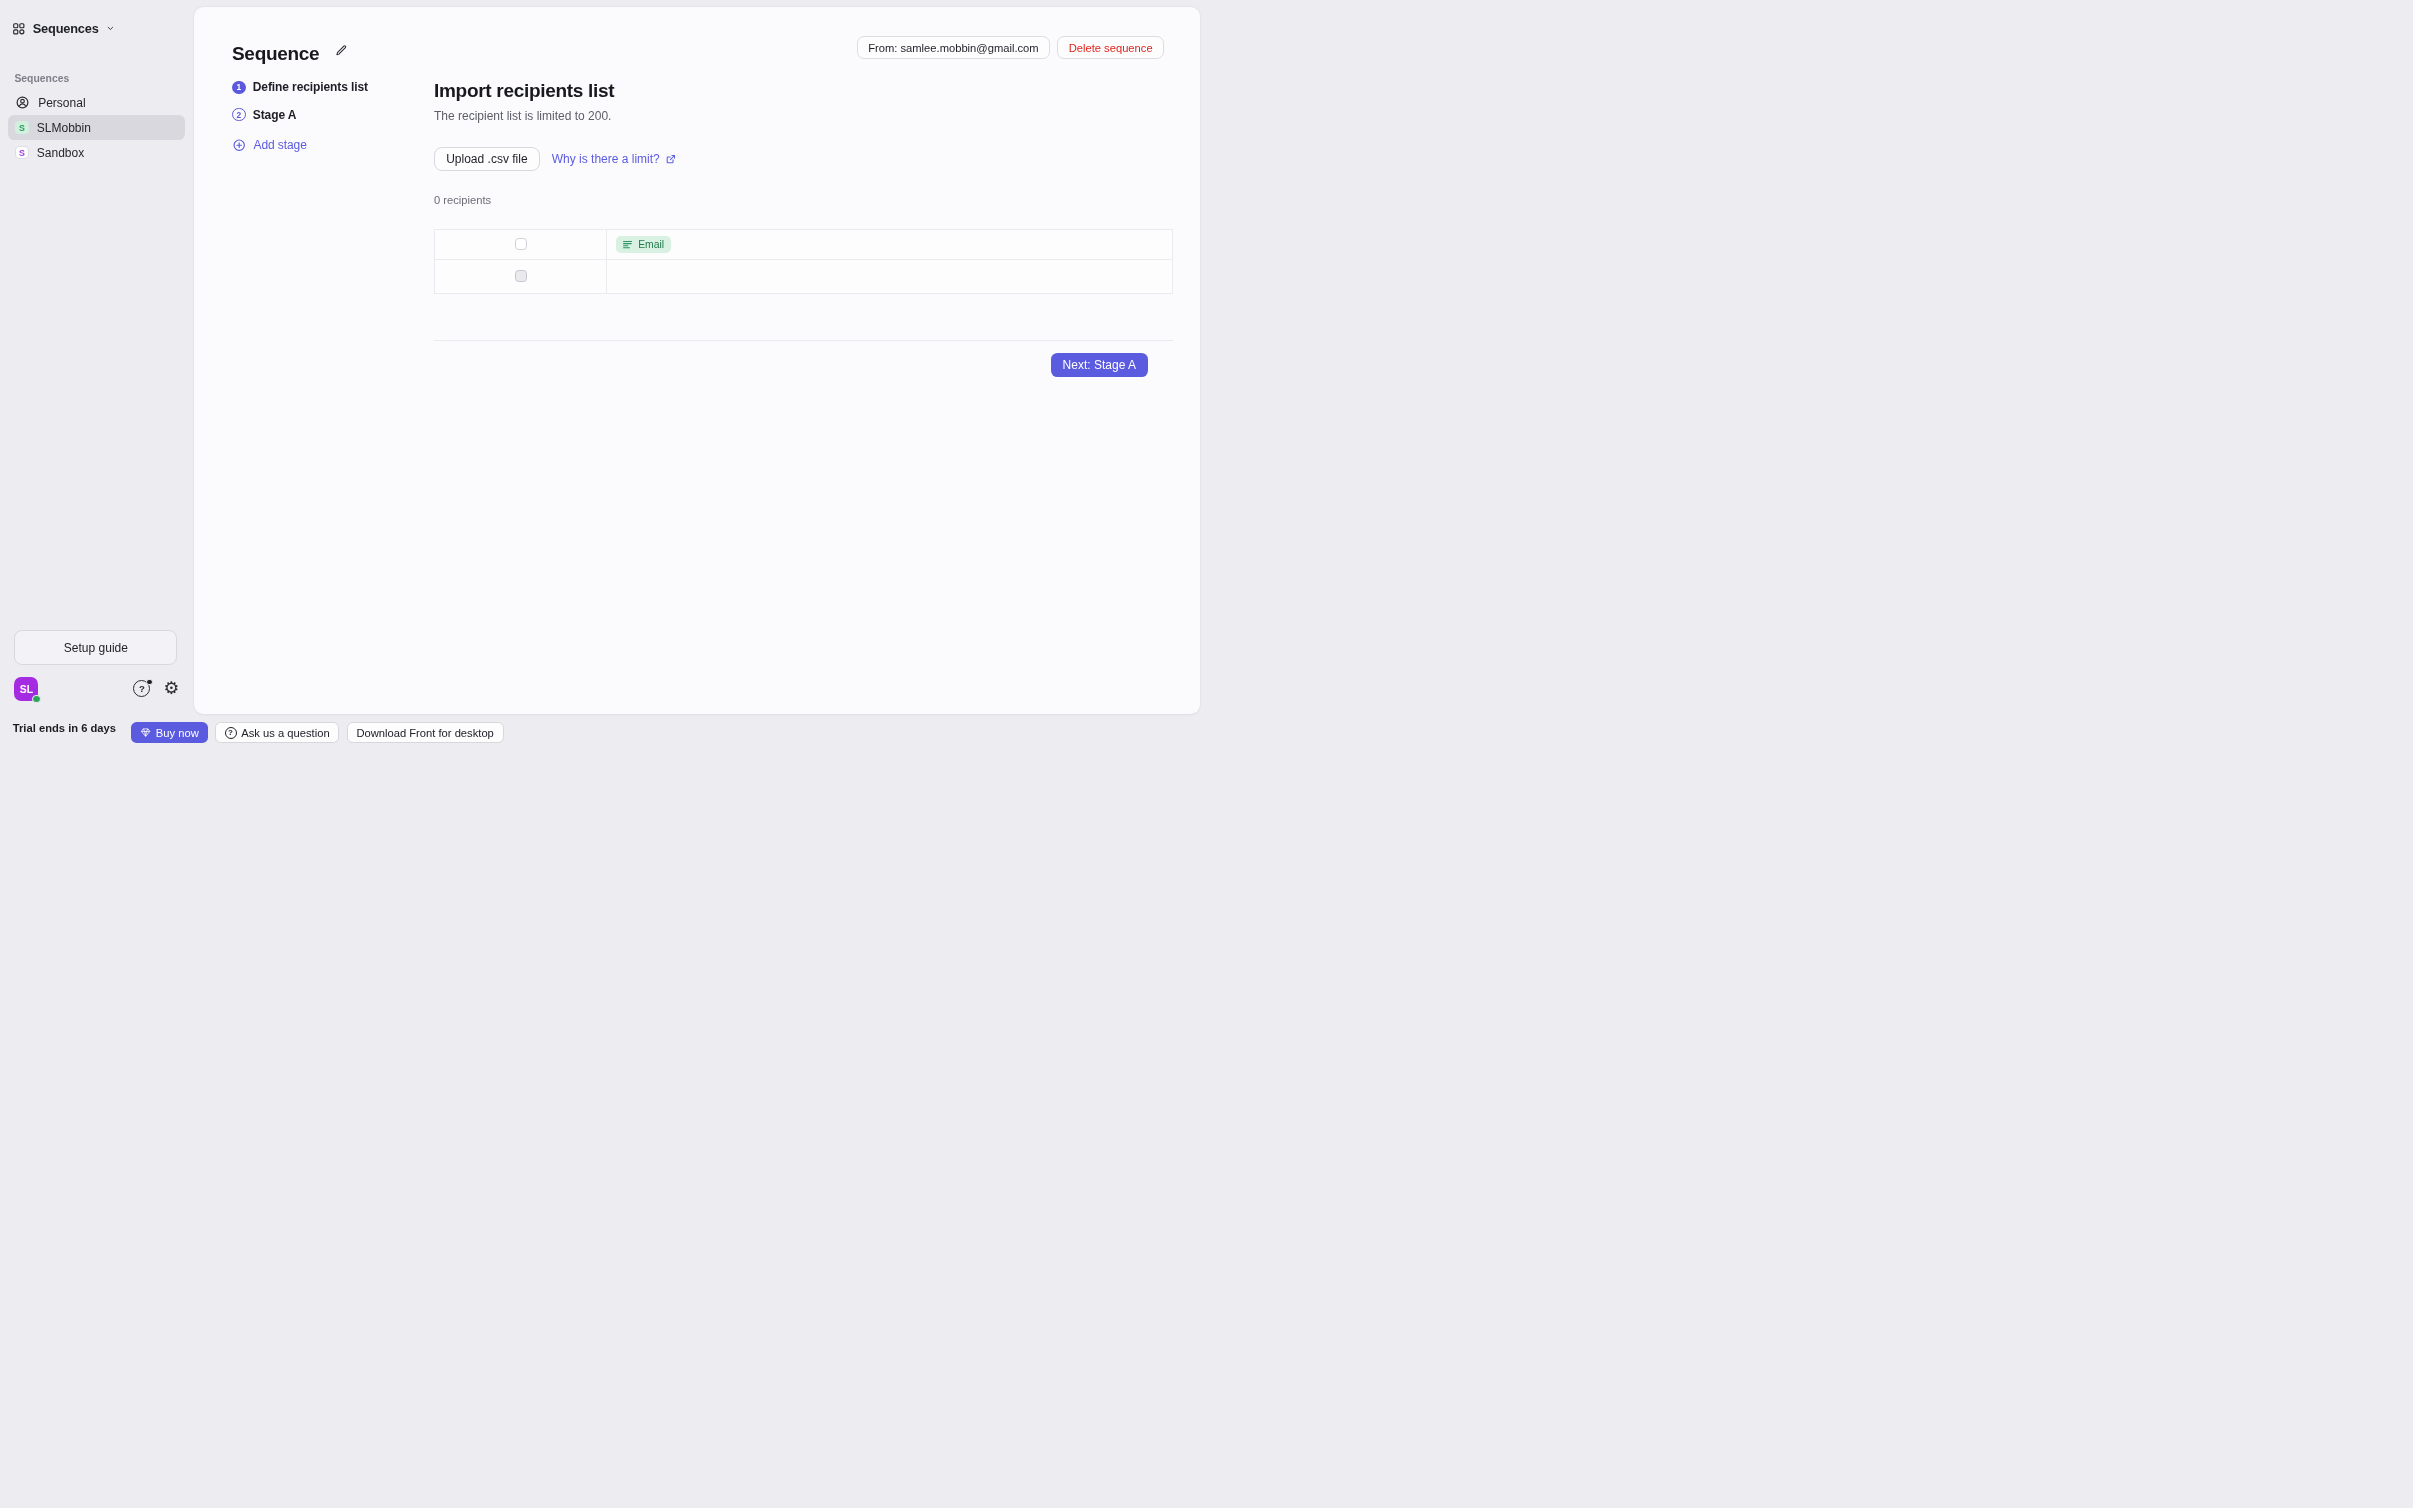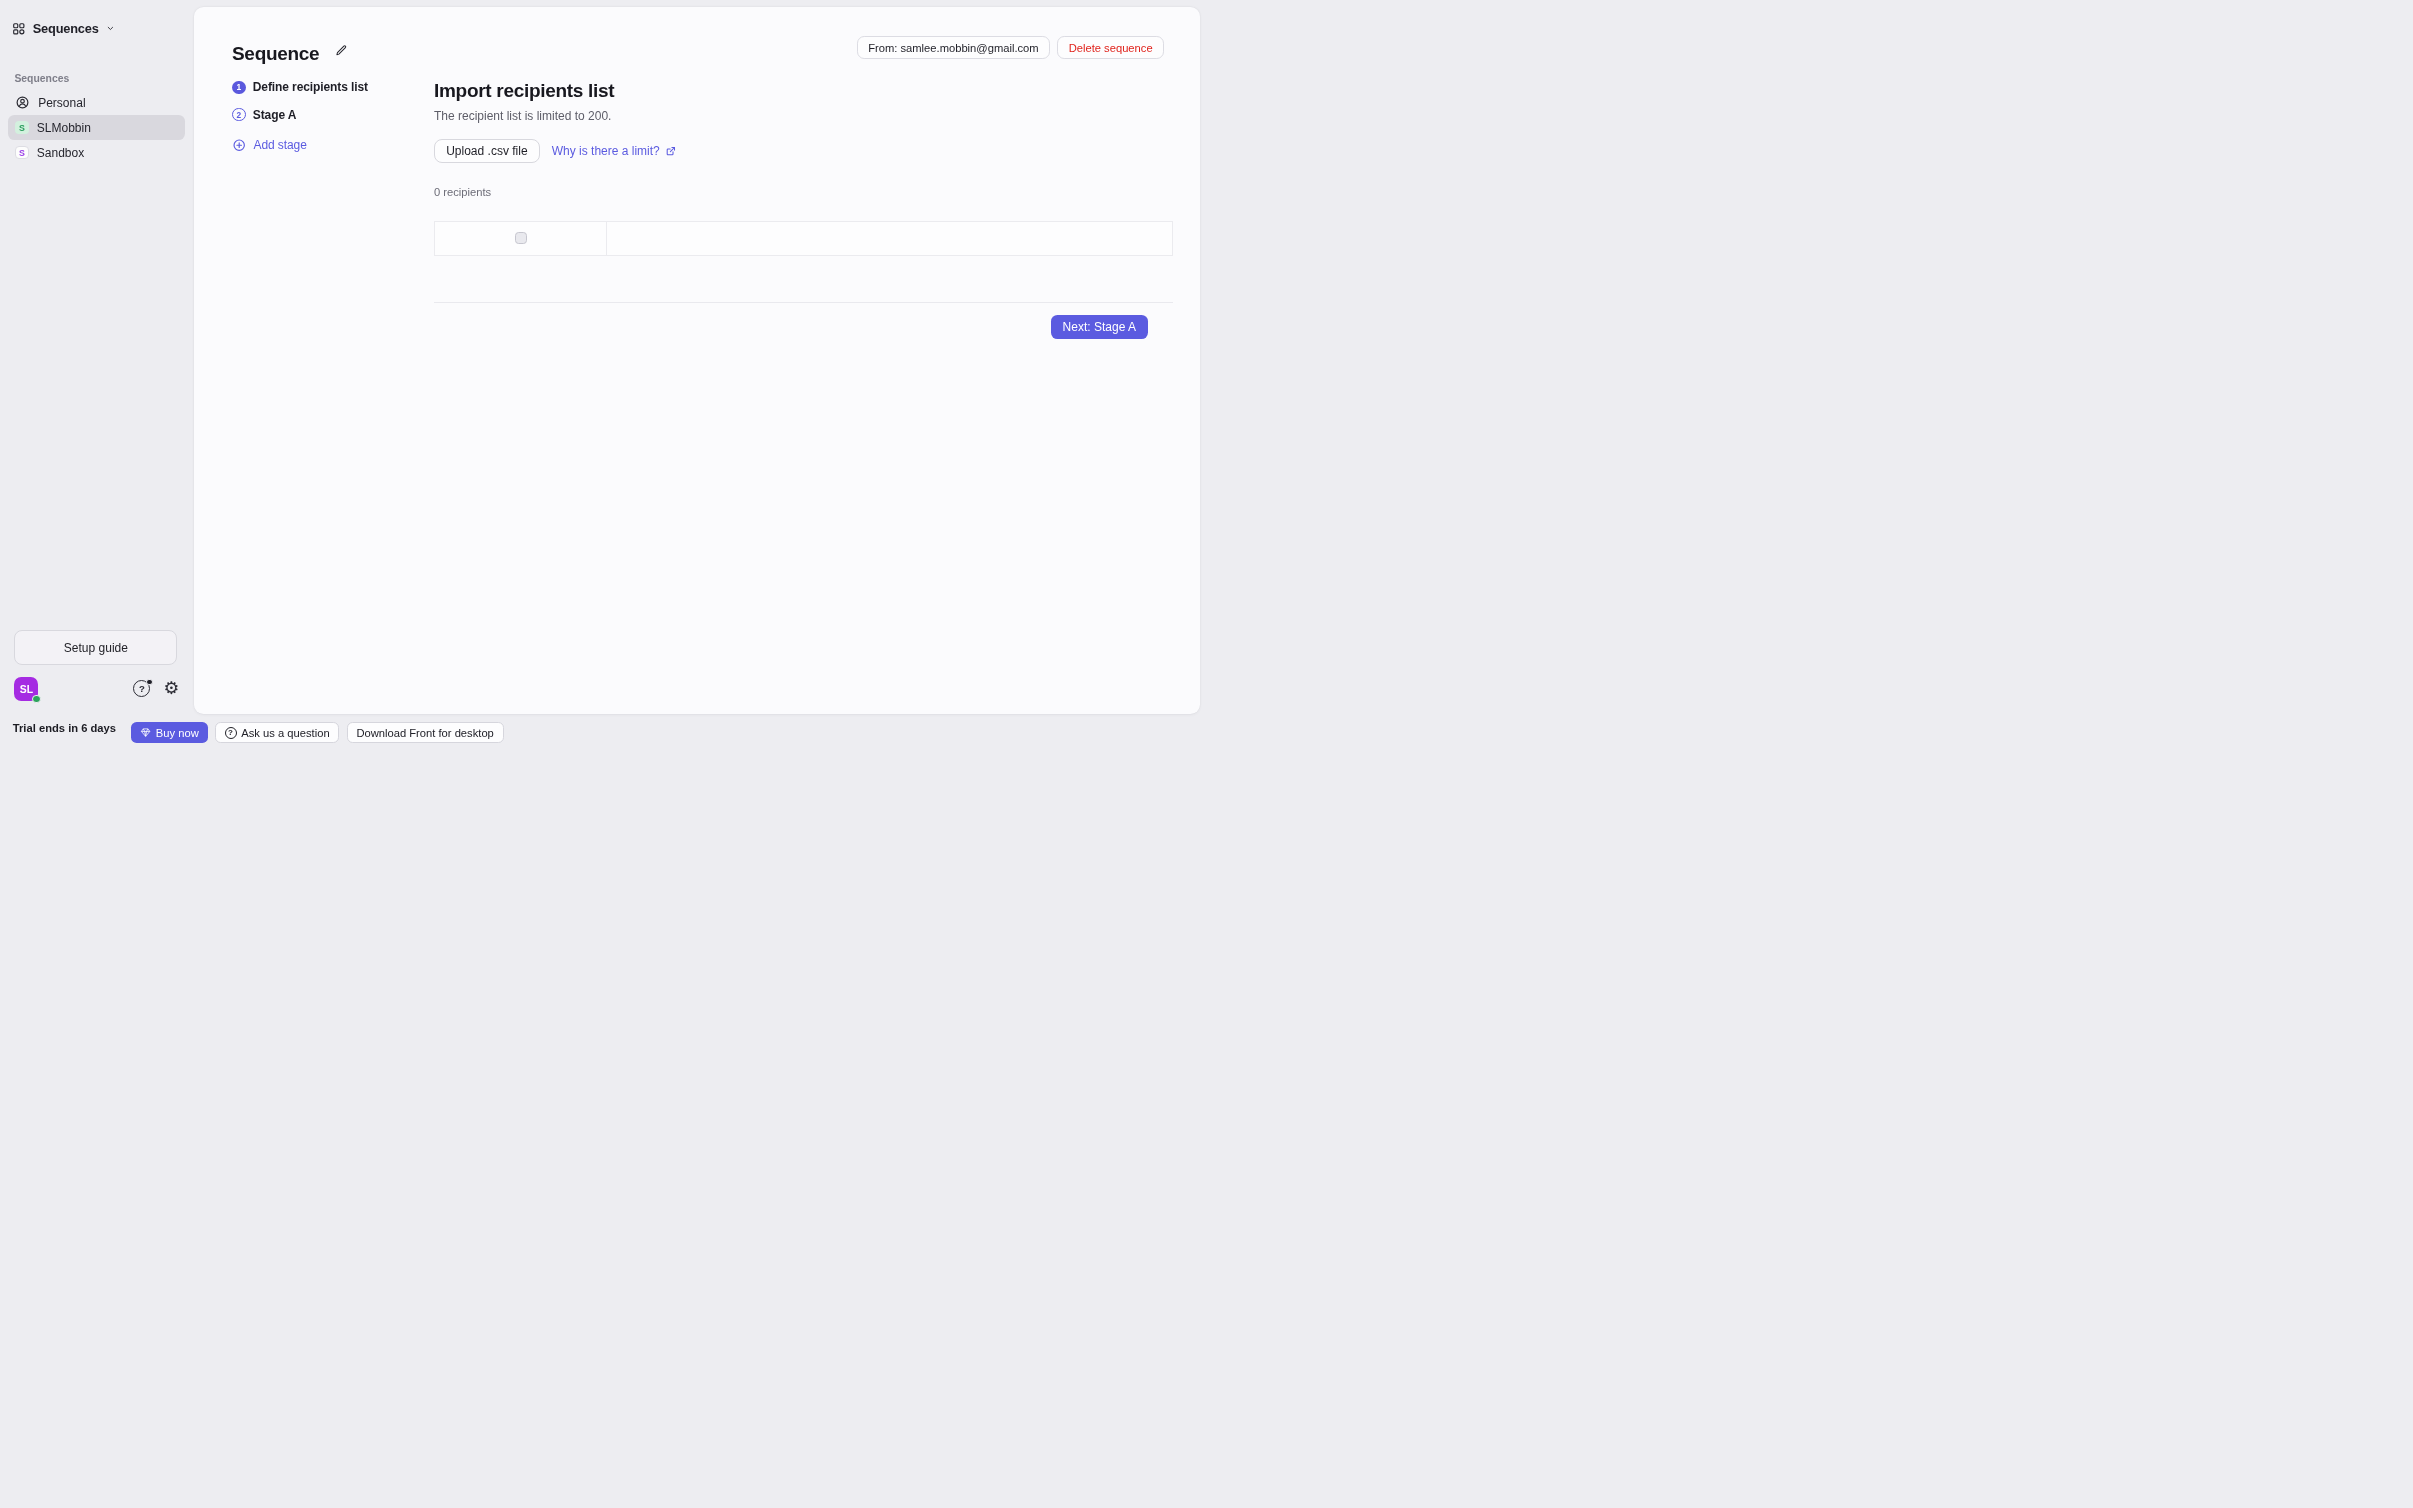--- a/index.html
+++ b/index.html
@@ -47,21 +47,21 @@
   .step-circle.filled { background:#5a58dd; color:#fff; }
   .step-circle.outlined { border:1.2px solid #5b5be0; color:#5b5be0; background:transparent; }
   .step-label { font-size:12px; font-weight:600; color:#1e1e26; letter-spacing:-0.1px; }
   .add-stage { display:flex; align-items:center; gap:7.2px; margin-top:16px; color:#5b5be0; cursor:pointer; }
   .add-stage .step-label { color:#5b5be0; font-weight:500; }
 
   
   .main-col { position:absolute; left:240px; top:73px; width:739px; display:flex; flex-direction:column; align-items:flex-start; }
   .heading { font-size:19px; font-weight:700; letter-spacing:-0.3px; color:#18181f; line-height:22.3px; }
   .subheading { margin-top:6.4px; font-size:12px; color:#5d5d68; line-height:14.4px; }
-  .upload-row { margin-top:16px; display:flex; gap:12px; }
+  .upload-row { margin-top:24px; display:flex; gap:12px; }
   .upload-btn { height:24px; padding:0 11.2px; border:0.8px solid #d8d8de; border-radius:8px; background:#fdfdfe; font-size:12px; font-weight:500; color:#1e1e26; display:flex; align-items:center; cursor:pointer; }
   .limit-link { display:flex; align-items:center; gap:4.8px; font-size:12px; font-weight:500; color:#5b5be0; cursor:pointer; }
   .recipients-count { margin-top:24px; font-size:11.2px; color:#6d6d78; line-height:11.2px; }
   .table { margin-top:22.3px; width:739px; border:0.8px solid #ebebef; background:#fdfdfe; }
   .trow { display:flex; }
   .trow.head { height:30px; border-bottom:0.8px solid #ebebef; }
   .trow.body { height:33px; }
   .tcell-check { width:172px; border-right:0.8px solid #ebebef; display:flex; align-items:center; justify-content:center; flex:none; }
   .tcell-main { flex:1; display:flex; align-items:center; padding-left:8.8px; }
   .checkbox { width:12px; height:12px; border-radius:3.6px; background:#fff; border:0.8px solid #d0d0d8; cursor:pointer; }
@@ -184,20 +184,35 @@
               <path d="M19 5l-8.3 8.3"></path>
             <path d="M16 13.6V18a1.6 1.6 0 0 1-1.6 1.6H6A1.6 1.6 0 0 1 4.4 18V9.6A1.6 1.6 0 0 1 6 8h4.4"></path>
           </svg>
         </span>
       </div>
     </div>
 
     <div class="recipients-count">0 recipients</div>
 
     <div class="table">
+      <div class="trow head">
+        <div class="tcell-check">
+          <div class="checkbox"></div>
+        </div>
+        <div class="tcell-main">
+          <div class="email-badge">
+            <span>
+              <svg width="11.2" height="11.2" viewBox="0 0 18 18" fill="none" stroke="#2c9461" stroke-width="1.7" stroke-linecap="round">
+                <path d="M2.5 4h13M2.5 7.4h12.4M2.5 10.8h7M2.5 14.2h9.6"></path>
+              </svg>
+            </span>
+            <span>Email</span>
+          </div>
+        </div>
+      </div>
       <div class="trow body">
         <div class="tcell-check">
           <div class="checkbox disabled"></div>
         </div>
         <div class="tcell-main"></div>
       </div>
     </div>
 
     <div class="divider"></div>
 

